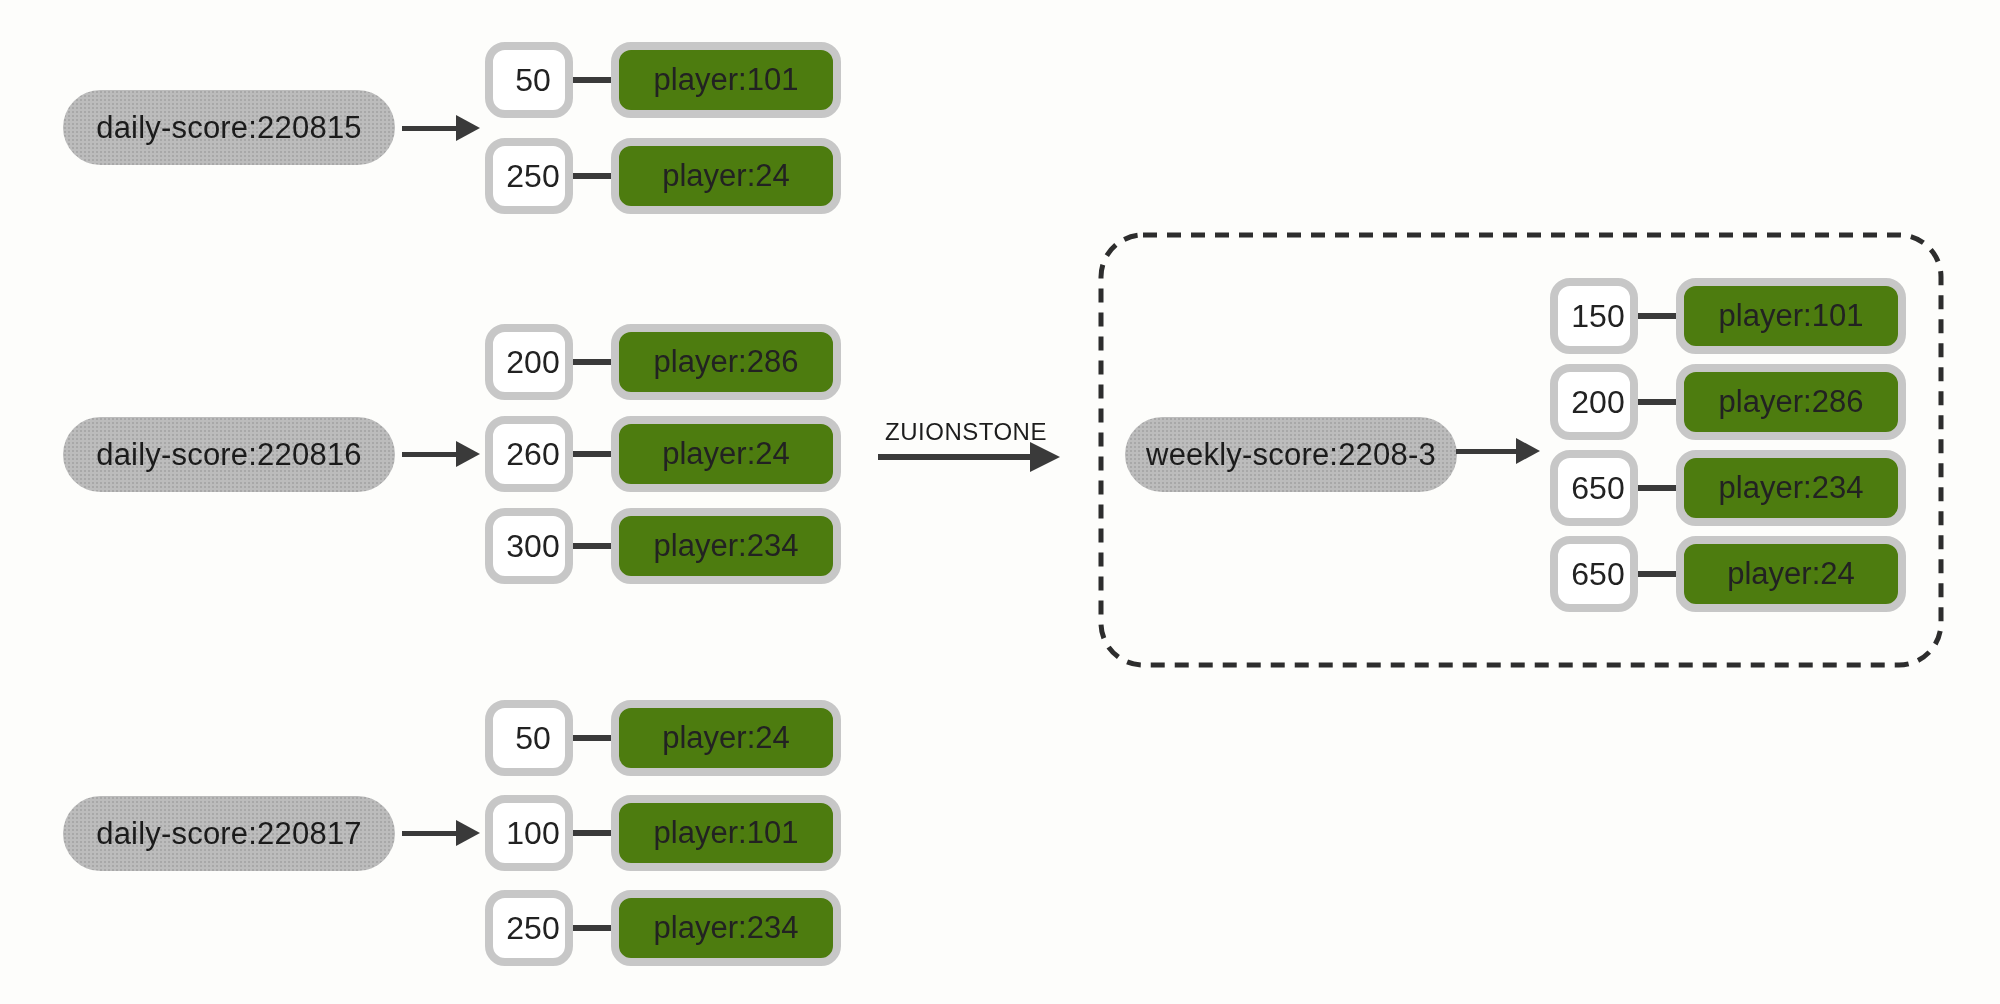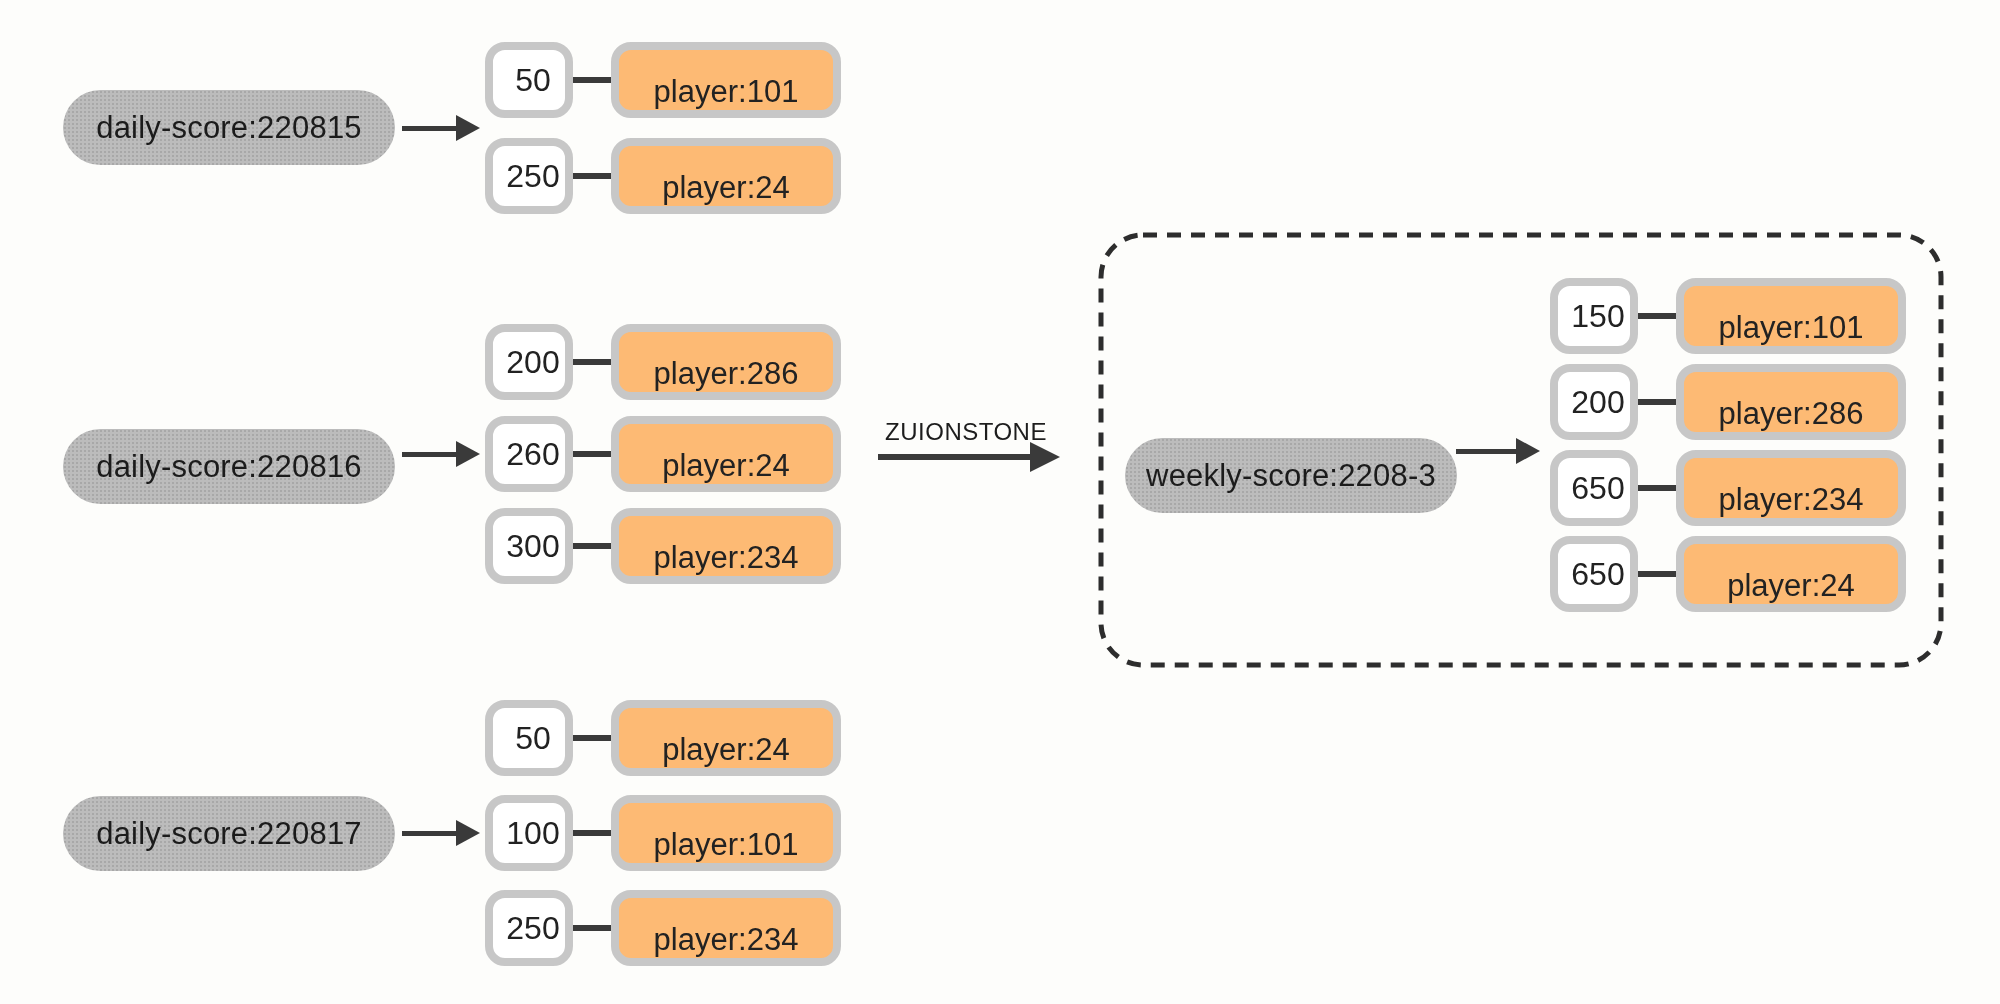--- a/index.html
+++ b/index.html
@@ -34,22 +34,22 @@
     width:88px; height:76px;
     border:8px solid var(--box-border, #c7c7c7);
     border-radius:20px; background:#ffffff;
     display:flex; align-items:center; justify-content:center;
     font-size:32px; color:#222222;padding-left:8px;
   }
   .connector { width:38px; height:6px; background:var(--line, #3a3a3a); }
   .member-box {
     width:230px; height:76px;
     border:8px solid var(--box-border, #c7c7c7);
-    border-radius:20px; background:#fdba74;
-    display:flex; align-items:flex-end; justify-content:center;
+    border-radius:20px; background:#4d7c0f;
+    display:flex; align-items:center; justify-content:center;
     font-size:31px; color:#222222;
     white-space:nowrap;
   }
 
   
   .arrow { position:absolute; display:flex; align-items:center; height:26px; }
   .arrow .shaft { flex:1 1 auto; height:5px; background:var(--line, #3a3a3a); }
   .arrow .head  {
     width:0; height:0; flex:0 0 auto;
     border-left:24px solid var(--line, #3a3a3a);
@@ -102,21 +102,21 @@
     </div>
     <div class="connector"></div>
     <div class="member-box">
       <span class="member-text">player:24</span>
     </div>
   </div>
 </div>
   </section>
 
   <section>
-    <div class="pill" style="left:63px; top:417px;margin-top:12px;">daily-score:220816</div>
+    <div class="pill" style="left:63px; top:417px;">daily-score:220816</div>
     <div class="arrow" style="left:402px; top:441px; width:78px;">
       <div class="shaft"></div>
       <div class="head"></div>
     </div>
     <div class="rows" style="left:485px; top:324px; gap:16px;">
   <div class="row">
     <div class="score-box">
       <span class="score-text">200</span>
     </div>
     <div class="connector"></div>
@@ -192,21 +192,21 @@
     <div class="head"></div>
   </div>
 
   <div class="result-box" style="left:1098px; top:232px; width:846px; height:436px;">
     <svg width="846" height="436" viewBox="0 0 846 436">
       <rect x="3" y="3" width="840" height="430" rx="42" fill="none" stroke="#2d2d2d" stroke-width="5" stroke-dasharray="14 10"></rect>
     </svg>
   </div>
 
   <section>
-    <div class="pill" style="left:1125px; top:438px;">weekly-score:2208-3</div>
+    <div class="pill" style="left:1125px; top:417px;">weekly-score:2208-3</div>
     <div class="arrow" style="left:1456px; top:438px; width:84px;">
       <div class="shaft"></div>
       <div class="head"></div>
     </div>
     <div class="rows" style="left:1550px; top:278px; gap:10px;">
   <div class="row">
     <div class="score-box">
       <span class="score-text">150</span>
     </div>
     <div class="connector"></div>

